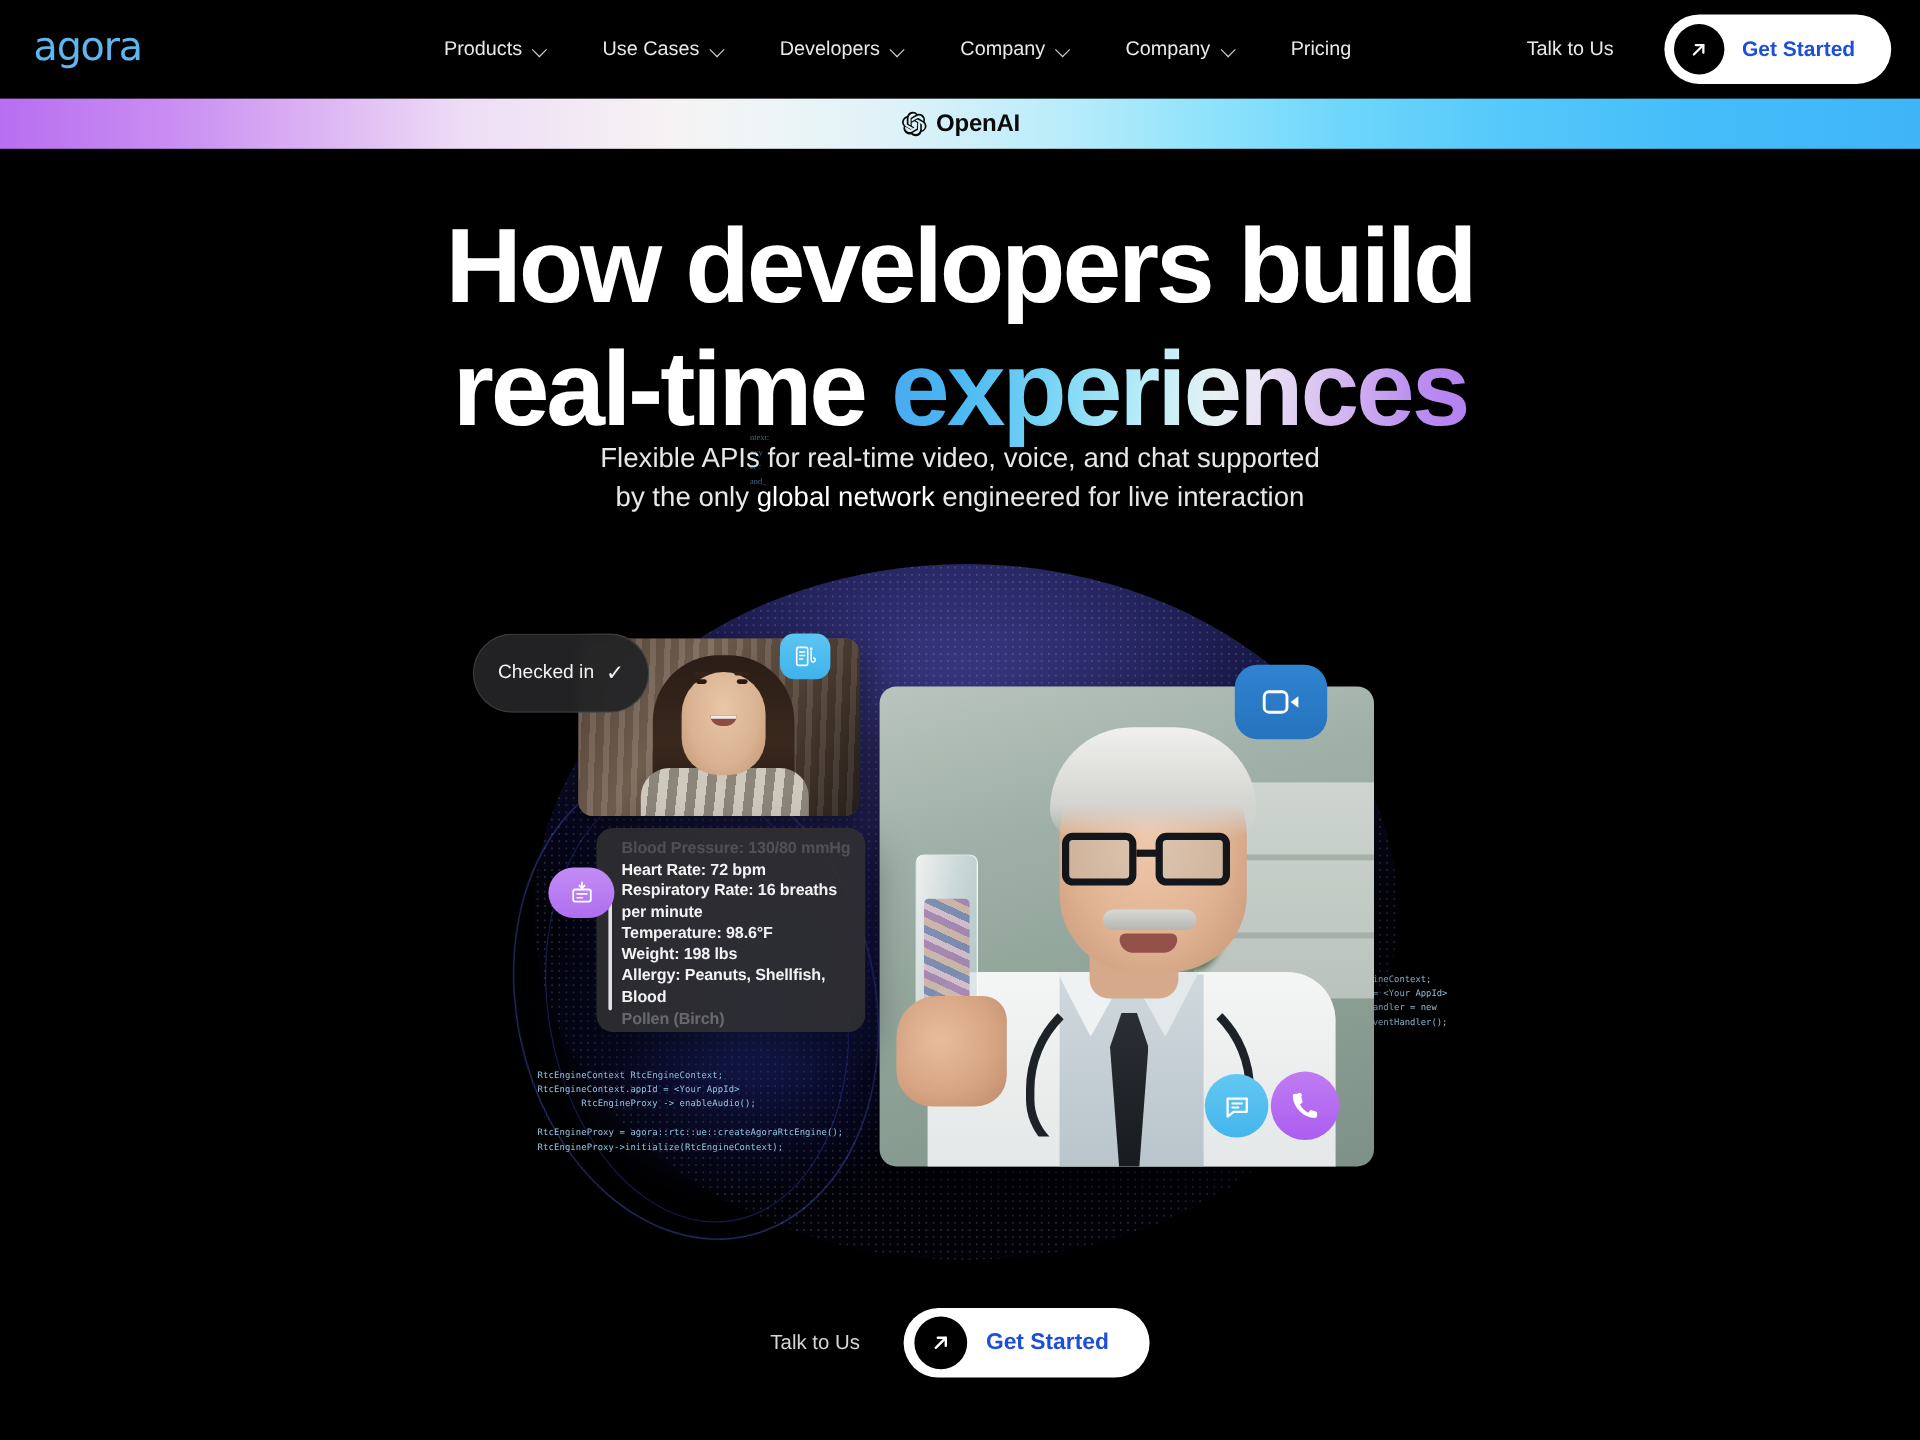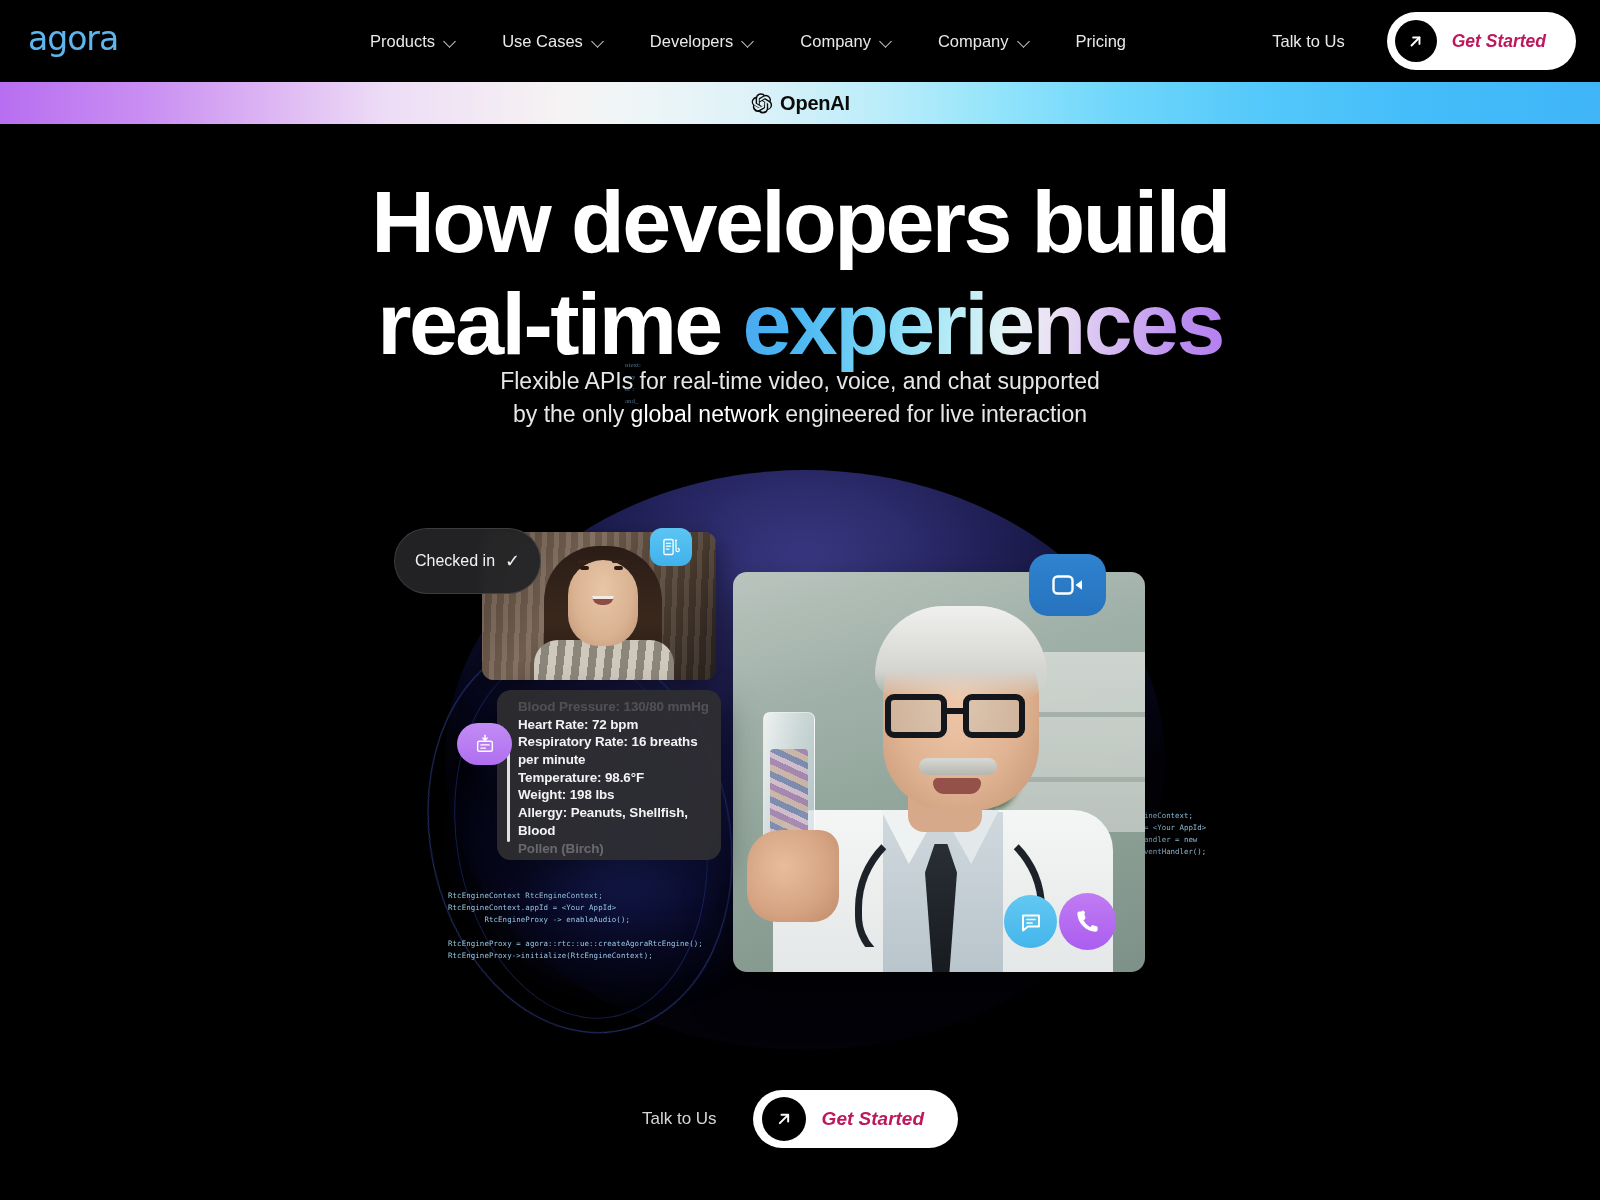--- a/index.html
+++ b/index.html
@@ -48,21 +48,21 @@
     display:flex; align-items:center;
     background:#fff; border-radius:999px;
     height:58px; padding:0 30px 0 8px; cursor:pointer;
   }
   .btn-circ {
     width:42px; height:42px; border-radius:50%;
     background:#000; display:flex; align-items:center; justify-content:center;
     margin-right:15px; flex:0 0 auto;
   }
   .btn-circ svg { display:block; }
-  .btn-pill-label { color:#be185d; font-size:17.5px; font-weight:600; white-space:nowrap;font-style:italic; }
+  .btn-pill-label { color:#1d4ed8; font-size:17.5px; font-weight:600; white-space:nowrap; }
 
   
   .banner {
     position:absolute; top:82px; left:0; width:1600px; height:42px;
     background:linear-gradient(90deg,
       #b86ef0 0%, #c98ef2 9%, #ddb6f3 17%, #eddcf6 24%,
       #f2e9f4 30%, #f6f3f3 35%, #eef5f7 40%, #ddf2f8 47%,
       #b6ecfa 56%, #8fe3fb 63%, #6ed6fb 70%, #53c8fa 79%,
       #45bdf9 88%, #3fb5f8 100%);
     display:flex; align-items:center; justify-content:center; z-index:39;

